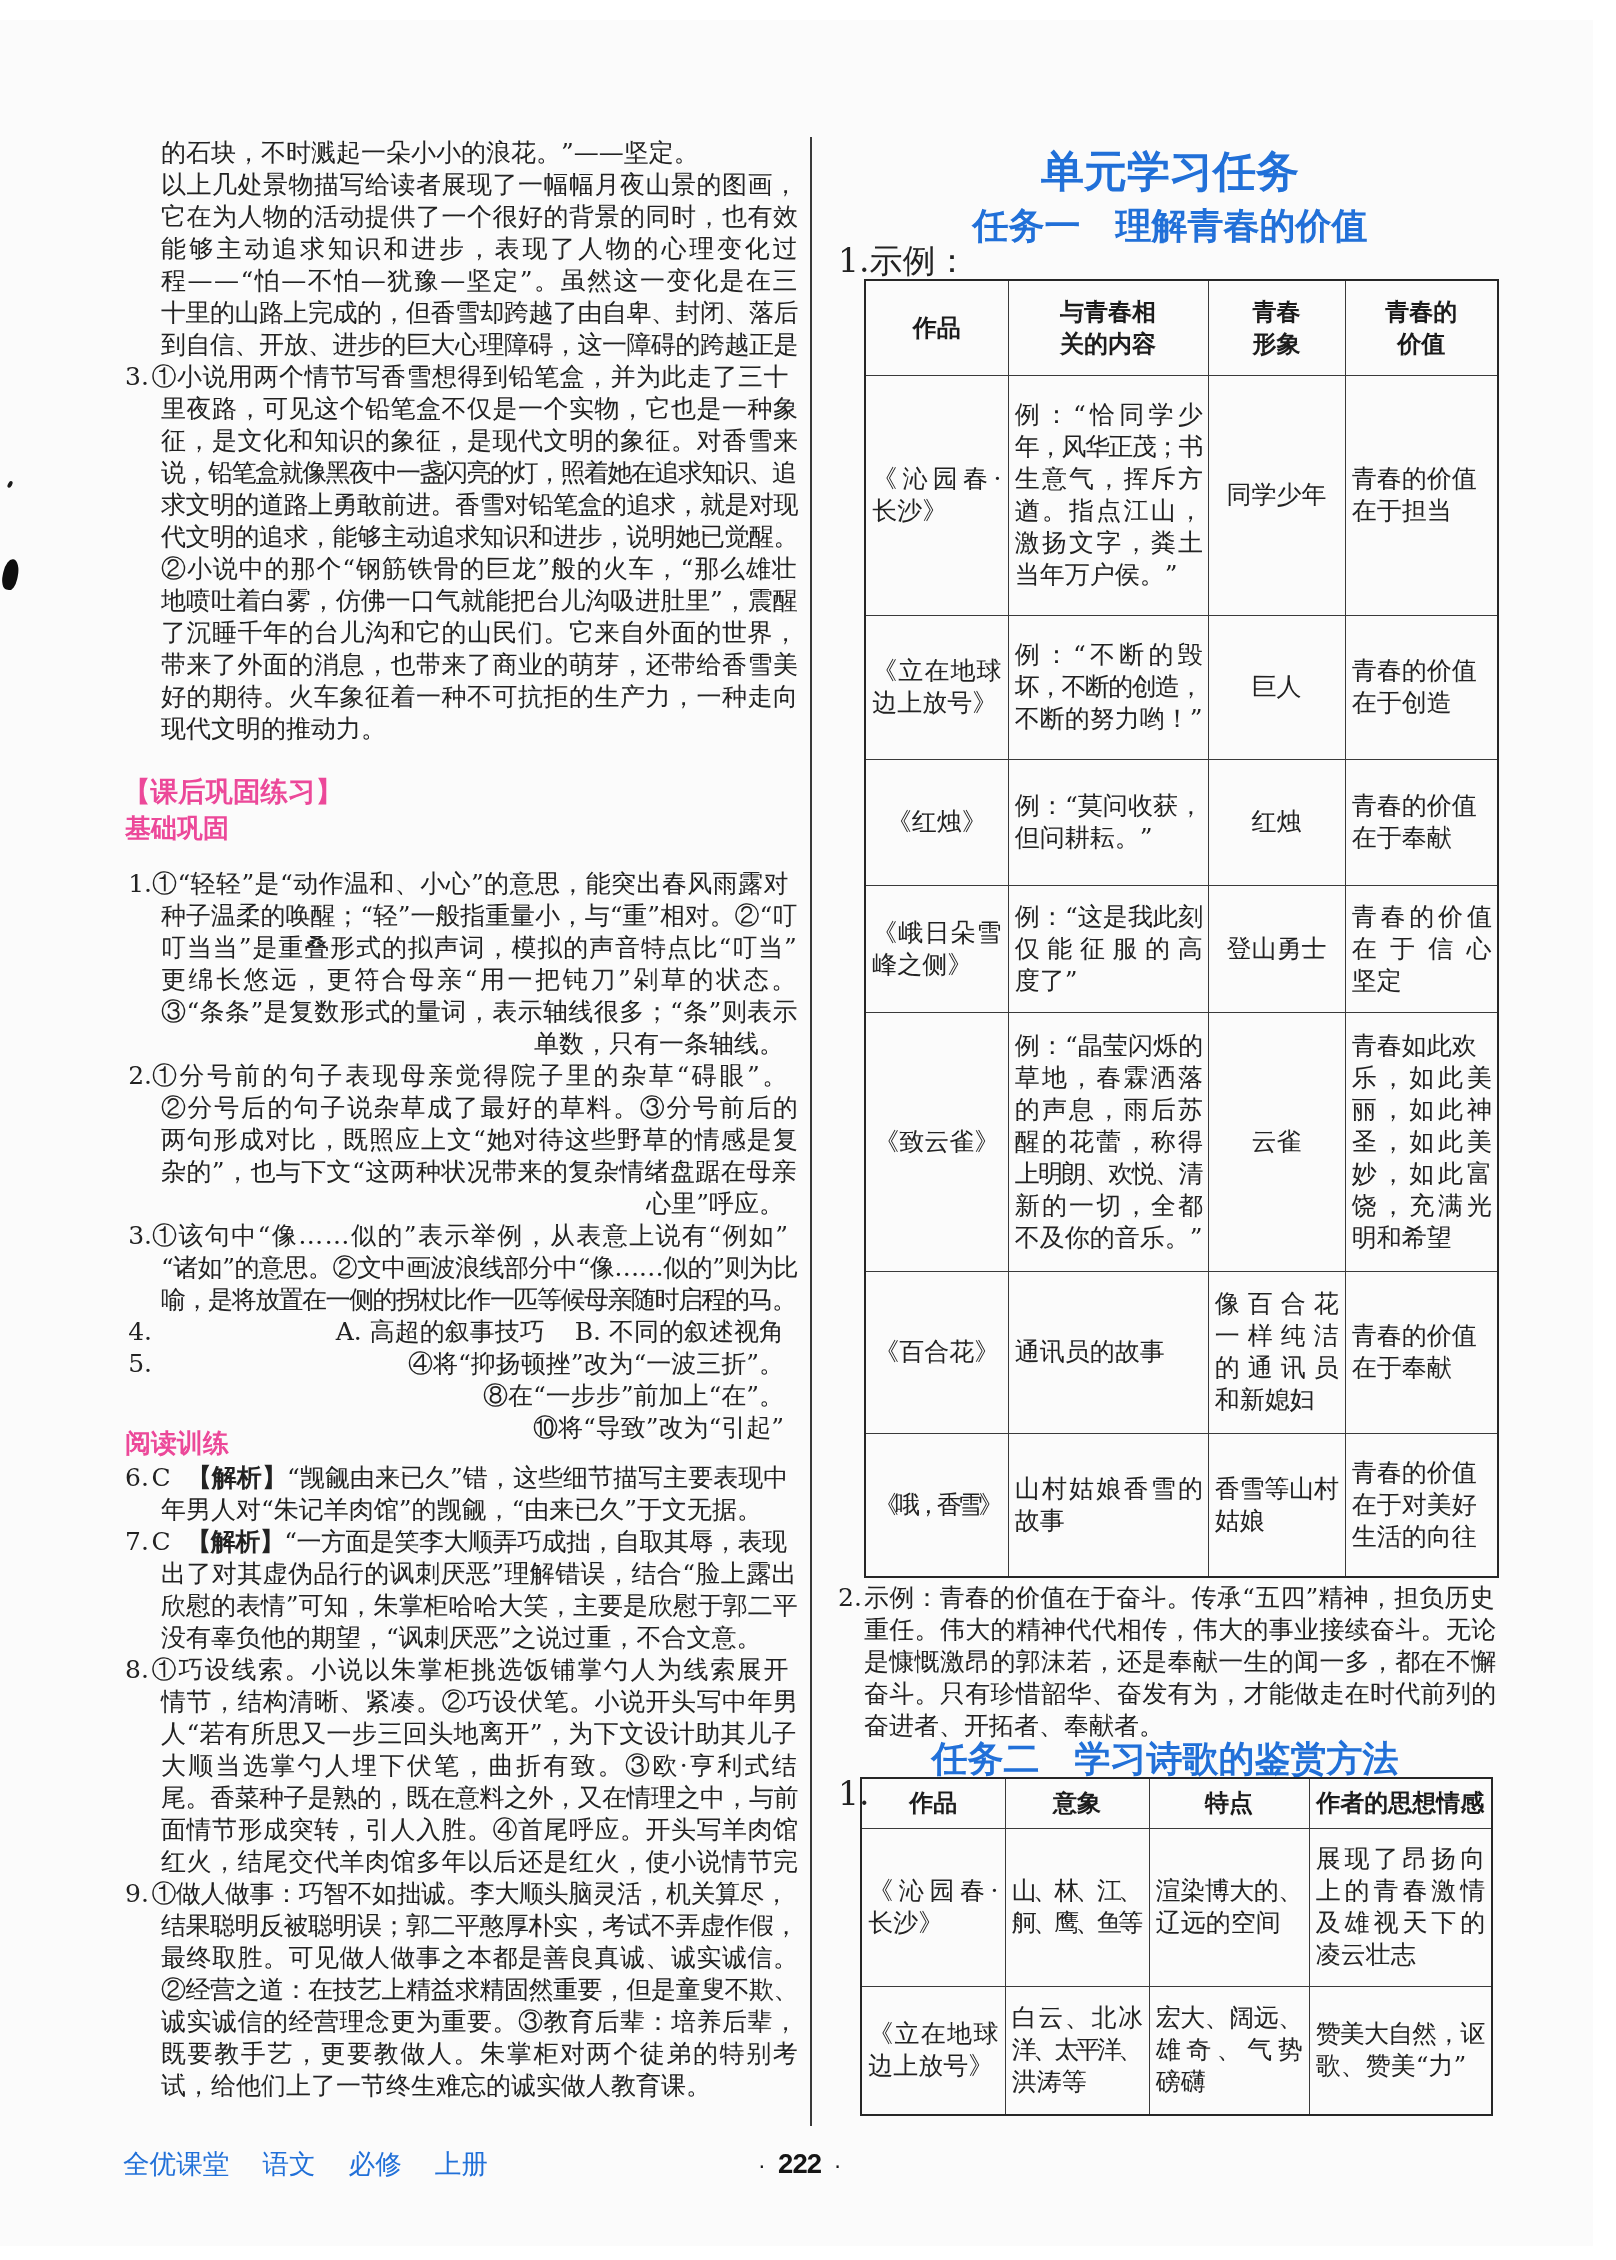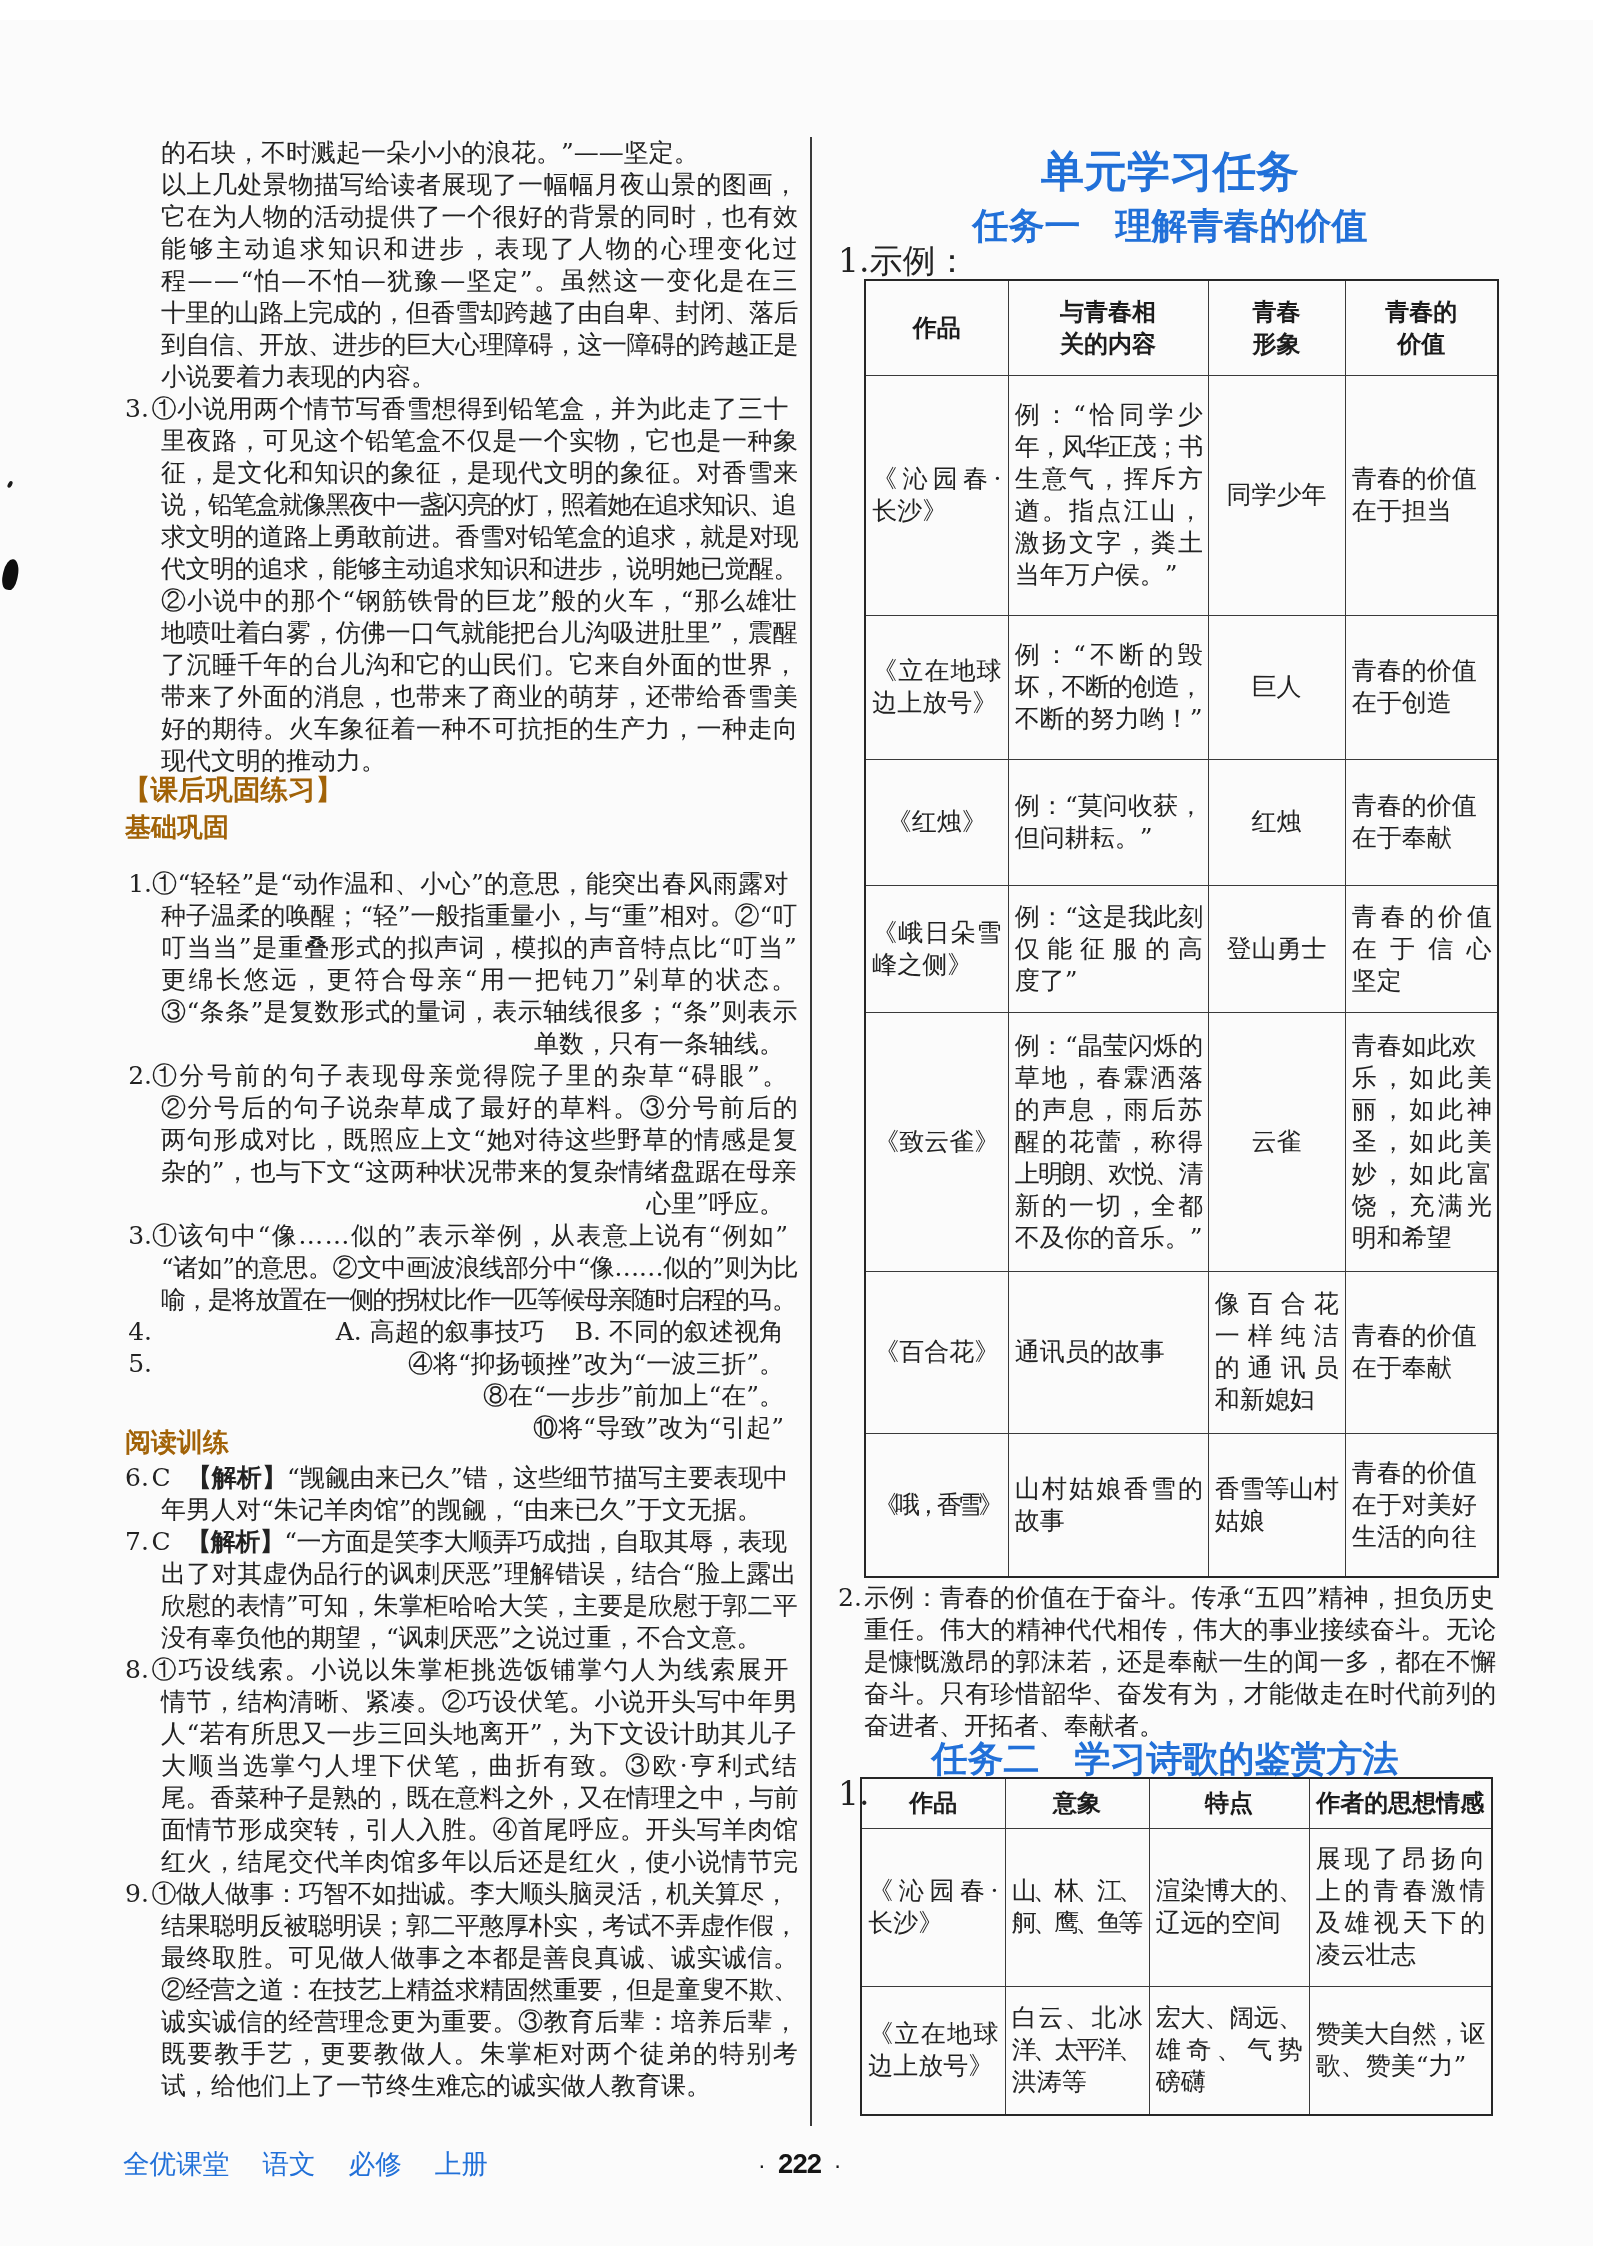--- a/index.html
+++ b/index.html
@@ -19,21 +19,21 @@
   .blk .ind { margin-left: 36px; }
   .blk .num { display: inline-block; width: 26.6px; vertical-align: top; }
   .blk .tx { display: inline-block; width: 632px; vertical-align: top; }
   .blk-a .ln { height: 32px; line-height: 32px; }
   .blk-b .ln { height: 32px; line-height: 32px; }
   .blk-c .ln { height: 32px; line-height: 32px; }
   .ans { margin-right: 16px; }
   .tag { font-family: "DejaVu Sans", "Liberation Sans", sans-serif; font-weight: bold; }
   .optb { margin-left: 30px; }
 
-  .sec-head { position: absolute; font-family: Liberation Mono, monospace; font-weight: bold; color: #a16207; white-space: nowrap; }
+  .sec-head { position: absolute; font-family: Liberation Serif, serif; font-weight: bold; color: #ec4899; white-space: nowrap; }
 
   .divider { position: absolute; left: 810px; top: 137px; width: 1.8px; height: 1989px; background: #3a3a3a; }
 
   
   .title { position: absolute; left: 904px; width: 532px; top: 147px; height: 48px; line-height: 48px;
            text-align: center; font-size: 43px; color: var(--blue); font-weight: 600;
            font-family: "DejaVu Sans", "Liberation Sans", sans-serif; white-space: nowrap; }
   .task-head { position: absolute; width: 532px; height: 35px; line-height: 35px; text-align: center;
                font-size: 36px; color: var(--blue); font-weight: bold; white-space: nowrap;
                font-family: "DejaVu Sans", "Liberation Sans", sans-serif; }
@@ -74,21 +74,20 @@
 <div>
 
   <div class="blk blk-a" style="top:137px;">
     <div class="ln ind fit">的石块，不时溅起一朵小小的浪花。”——坚定。</div>
     <div class="ln ind fit j" style="letter-spacing: 0.5px;">以上几处景物描写给读者展现了一幅幅月夜山景的图画，</div>
     <div class="ln ind fit j" style="letter-spacing: 0.5px;">它在为人物的活动提供了一个很好的背景的同时，也有效</div>
     <div class="ln ind fit j" style="letter-spacing: 2.8px;">能够主动追求知识和进步，表现了人物的心理变化过</div>
     <div class="ln ind fit j" style="letter-spacing: 1.5px;">程——“怕—不怕—犹豫—坚定”。虽然这一变化是在三</div>
     <div class="ln ind fit j" style="letter-spacing: -0.5px;">十里的山路上完成的，但香雪却跨越了由自卑、封闭、落后</div>
     <div class="ln ind fit j" style="letter-spacing: -0.5px;">到自信、开放、进步的巨大心理障碍，这一障碍的跨越正是</div>
-    <div class="ln ind fit">小说要着力表现的内容。</div>
     <div class="ln"><span class="num">3.</span><span class="tx fit j" style="letter-spacing: 0.5px;">①小说用两个情节写香雪想得到铅笔盒，并为此走了三十</span></div>
     <div class="ln ind fit j" style="letter-spacing: 0.5px;">里夜路，可见这个铅笔盒不仅是一个实物，它也是一种象</div>
     <div class="ln ind fit j" style="letter-spacing: 0.5px;">征，是文化和知识的象征，是现代文明的象征。对香雪来</div>
     <div class="ln ind fit j" style="letter-spacing: -1.5px;">说，铅笔盒就像黑夜中一盏闪亮的灯，照着她在追求知识、追</div>
     <div class="ln ind fit j" style="letter-spacing: -0.5px;">求文明的道路上勇敢前进。香雪对铅笔盒的追求，就是对现</div>
     <div class="ln ind fit" style="letter-spacing: -0.5px;">代文明的追求，能够主动追求知识和进步，说明她已觉醒。</div>
     <div class="ln ind fit j" style="letter-spacing: 0.9px;">②小说中的那个“钢筋铁骨的巨龙”般的火车，“那么雄壮</div>
     <div class="ln ind fit j" style="letter-spacing: -0.04px;">地喷吐着白雾，仿佛一口气就能把台儿沟吸进肚里”，震醒</div>
     <div class="ln ind fit j" style="letter-spacing: 0.5px;">了沉睡千年的台儿沟和它的山民们。它来自外面的世界，</div>
     <div class="ln ind fit j" style="letter-spacing: 0.5px;">带来了外面的消息，也带来了商业的萌芽，还带给香雪美</div>

